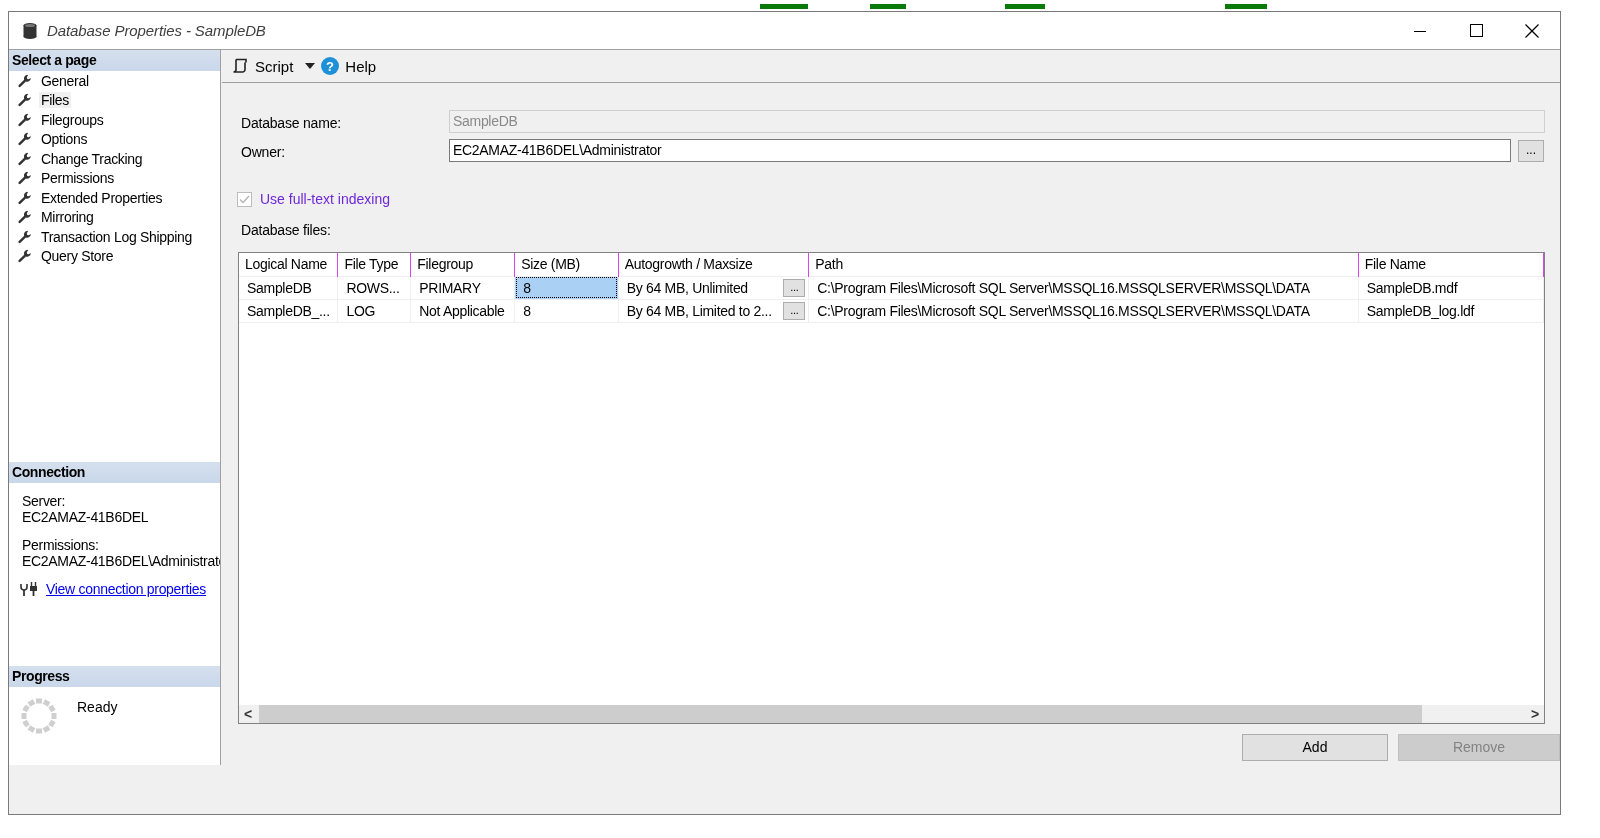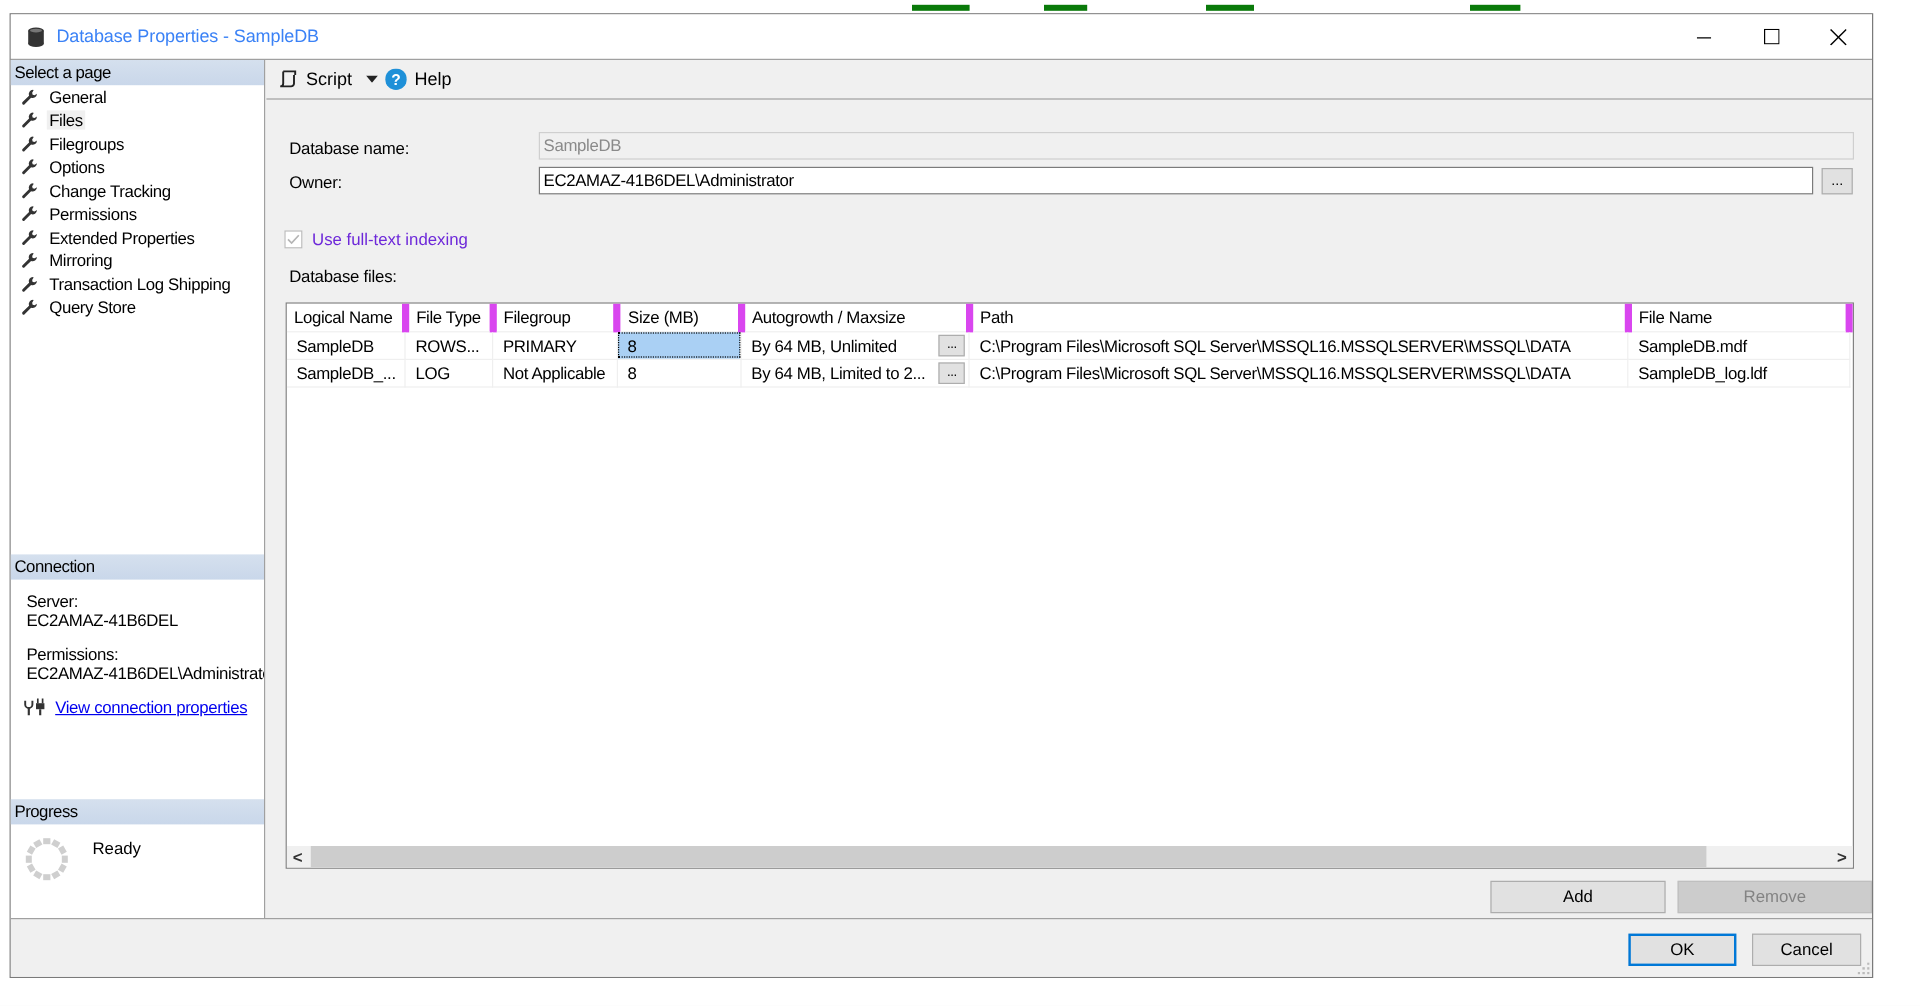--- a/index.html
+++ b/index.html
@@ -4,27 +4,27 @@
 <style>
   * { box-sizing: border-box; margin: 0; padding: 0; }
   html, body { width: 1600px; height: 838px; background: #ffffff; overflow: hidden;
     font-family: "Liberation Sans", sans-serif; font-size: 14px; color: #000; }
   .bg-strip { position: absolute; left: 0; top: 0; width: 1600px; height: 11px; overflow: hidden; }
   .bg-strip .g { position: absolute; top: 4px; height: 5px; background: #0a7a0a; }
   .window { position: absolute; left: 8px; top: 11px; width: 1553px; height: 804px;
     background: #f0f0f0; border: 1px solid #7a7a7a; }
   .titlebar { position: absolute; left: 0; top: 0; right: 0; height: 37px; background: #fff; display: flex; align-items: center; }
   .titlebar .db-icon { width: 16px; height: 18px; margin-left: 13px; margin-right: 9px; }
-  .titlebar .title { font-size: 15px; color: #3b82f6; letter-spacing: -0.1px; }
+  .titlebar .title { font-size: 15px; color: #404040; letter-spacing: -0.1px; font-style: italic; }
   .win-controls { position: absolute; right: 0; top: 0; height: 37px; display: flex; }
   .win-btn { width: 56px; height: 37px; display: flex; align-items: center; justify-content: center; }
   .titlebar-sep { position: absolute; left: 0; right: 0; top: 37px; height: 1px; background: #a0a0a0; }
 
   .leftpane { position: absolute; left: 0; top: 38px; width: 212px; bottom: 49px; background: #fff; border-right: 1px solid #a0a0a0; }
-  .section-header { height: 21px; background: linear-gradient(#d5e0ee, #c9d7ea); font-weight: normal; font-size: 14px; padding-left: 3px; line-height: 21px; letter-spacing: -0.4px; }
+  .section-header { height: 21px; background: linear-gradient(#d5e0ee, #c9d7ea); font-weight: bold; font-size: 14px; padding-left: 3px; line-height: 21px; letter-spacing: -0.4px; }
   .page-list { list-style: none; }
   .page-item { height: 19.5px; display: flex; align-items: center; padding-left: 9px; font-size: 14px; letter-spacing: -0.3px; cursor: pointer; }
   .page-item .wrench { width: 14px; height: 14px; margin-right: 7px; }
   .page-item .lbl { padding: 0 2px; }
   .page-item.selected .lbl { background: #f0f0f0; }
   .conn-block { position: absolute; left: 0; top: 412px; width: 211px; }
   .conn-body { padding: 10px 0 0 13px; font-size: 14px; letter-spacing: -0.3px; line-height: 16px; white-space: nowrap; overflow: hidden; }
   .conn-body .gap { height: 12px; }
   .conn-link { display: flex; align-items: center; margin-top: 12px; margin-left: -2px; }
   .conn-link .plug { width: 18px; height: 16px; margin-right: 8px; }
@@ -42,21 +42,21 @@
   .content { position: absolute; left: 213px; right: 0; top: 82px; bottom: 49px; }
   .form-label { position: absolute; left: 19px; font-size: 14px; letter-spacing: -0.2px; }
   .field { position: absolute; left: 227px; height: 23px; border: 1px solid #7a7a7a; background: #fff; font-size: 14px; line-height: 21px; padding-left: 3px; letter-spacing: -0.3px; }
   .field.disabled { border-color: #cfcfcf; background: #f0f0f0; color: #8a8a8a; }
   .ellipsis-btn { position: absolute; width: 26px; height: 22px; border: 1px solid #adadad; background: #e1e1e1; font-size: 12px; text-align: center; line-height: 18px; cursor: pointer; }
   .checkbox-row { position: absolute; left: 15px; top: 97px; display: flex; align-items: center; color: #6d28d9; font-size: 14px; }
   .checkbox { width: 15px; height: 15px; border: 1px solid #bcbcbc; background: #fff; margin-right: 8px; display: flex; align-items: center; justify-content: center; }
 
   .grid { position: absolute; left: 16px; top: 158px; width: 1307px; height: 472px; border: 1px solid #828282; background: #fff; overflow: hidden; }
   .grid table { border-collapse: collapse; table-layout: fixed; font-size: 14px; letter-spacing: -0.3px; }
-  .grid th { height: 23px; font-weight: normal; text-align: left; padding-left: 6px; border-right: 6px solid #d946ef; background: #fff; white-space: nowrap; overflow: hidden; }
+  .grid th { height: 23px; font-weight: normal; text-align: left; padding-left: 6px; border-right: 1px solid #d946ef; background: #fff; white-space: nowrap; overflow: hidden; }
   .grid td { height: 23px; padding-left: 8px; border-right: 1px solid #efefef; border-top: 1px solid #efefef; white-space: nowrap; overflow: hidden; }
   .grid tr.r td { border-bottom: 1px solid #efefef; }
   .grid td.sel { background: #aad0f4; outline: 1px dotted #000; outline-offset: -2px; }
   .grid td .mini-ell { display: inline-block; width: 22px; height: 18px; border: 1px solid #adadad; background: #e1e1e1; text-align: center; line-height: 14px; font-size: 11px; position: absolute; cursor: pointer; }
   .grid td.ag { position: relative; }
   .hscroll { position: absolute; left: 0; right: 0; bottom: 0; height: 18px; background: #f0f0f0; display: flex; align-items: center; }
   .hscroll .arr { width: 18px; text-align: center; font-size: 14px; font-weight: bold; cursor: pointer; color: #333; }
   .hscroll .track { flex: 1; height: 18px; position: relative; }
   .hscroll .thumb { position: absolute; left: 2px; top: 0; height: 18px; background: #cdcdcd; cursor: pointer; }
 
@@ -304,25 +304,13 @@
           <div class="thumb" style="width:1163px;"></div>
         </div>
         <span class="arr">&gt;</span>
       </div>
     </div>
 
     <div class="btn" style="left:1020px; top:640px; width:146px;">Add</div>
     <div class="btn disabled" style="left:1176px; top:640px; width:162px;">Remove</div>
   </div>
 
-  <div class="footer">
-    <div class="btn default" style="left:1348px; top:12px; width:90px;">OK</div>
-    <div class="btn" style="left:1451px; top:12px; width:91px;">Cancel</div>
-    <svg class="grip" viewBox="0 0 10 10">
-      <rect x="8" y="0" width="2" height="2" fill="#bbb"></rect>
-        <rect x="4" y="4" width="2" height="2" fill="#bbb"></rect>
-        <rect x="8" y="4" width="2" height="2" fill="#bbb"></rect>
-      <rect x="0" y="8" width="2" height="2" fill="#bbb"></rect>
-        <rect x="4" y="8" width="2" height="2" fill="#bbb"></rect>
-        <rect x="8" y="8" width="2" height="2" fill="#bbb"></rect>
-    </svg>
-  </div>
 </div>
 
 </body></html>

